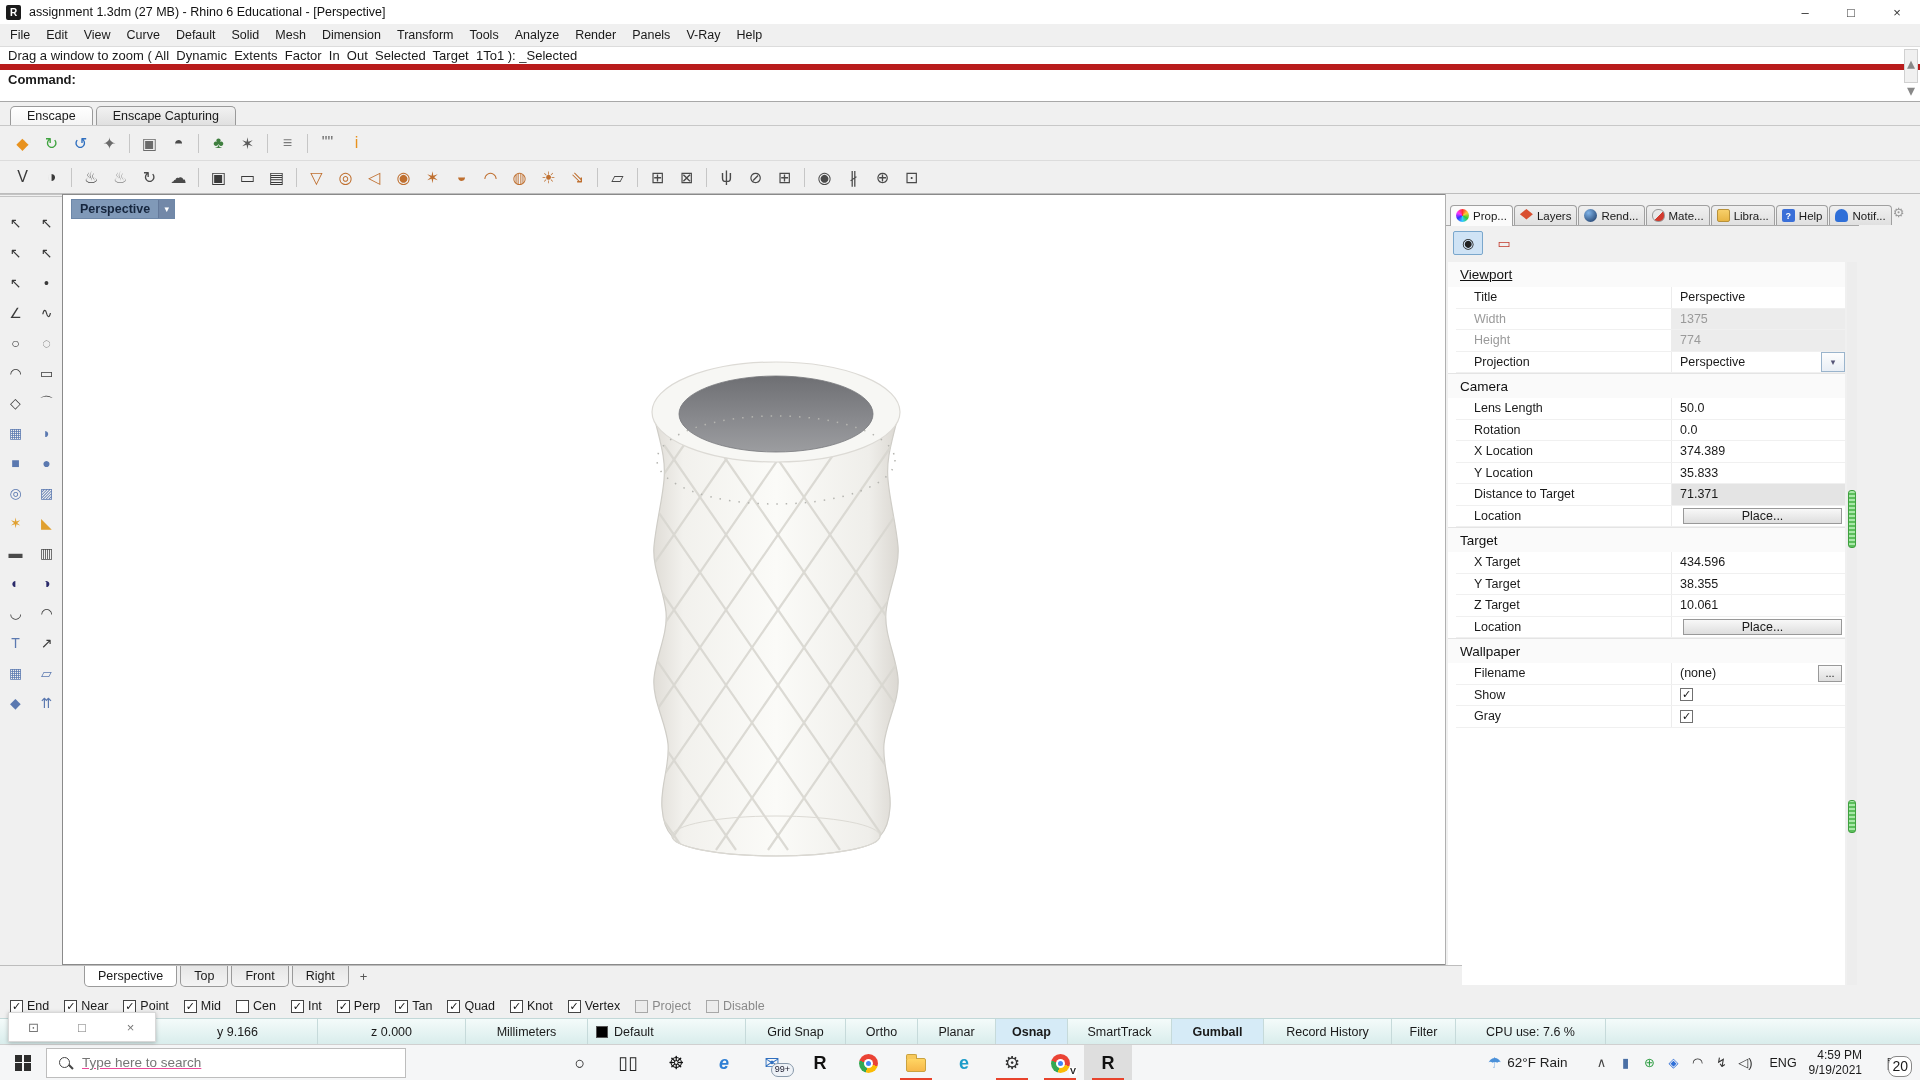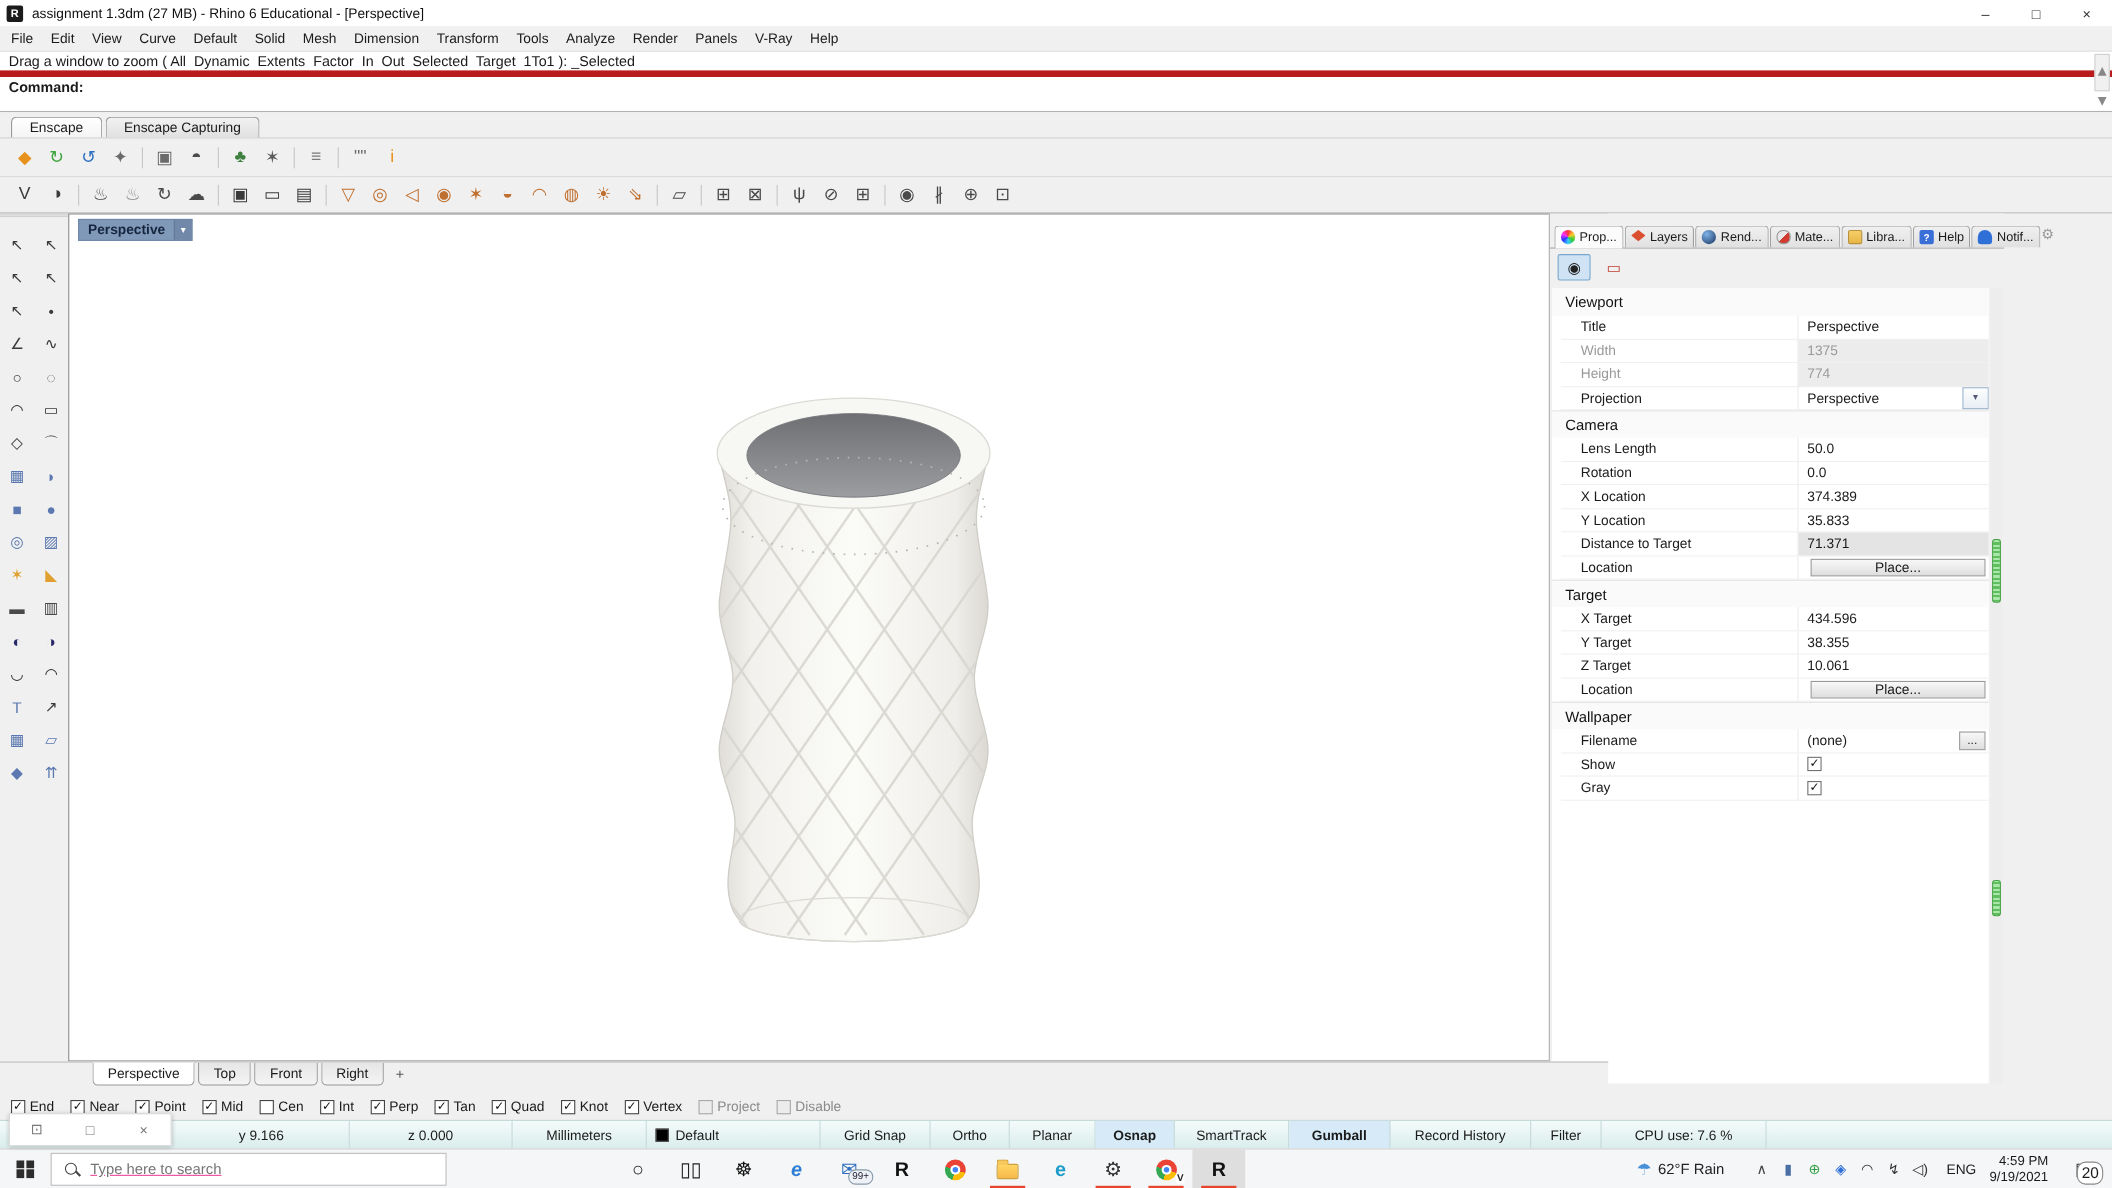--- a/index.html
+++ b/index.html
@@ -90,40 +90,40 @@
   .weather{display:flex;align-items:center;gap:6px;font-size:13.5px;color:#222;margin-right:22px;}
   .weather-ic{color:#4a90d9;font-size:15px;}
   .tray-icons{display:flex;align-items:center;}
   .tray-ic{width:24px;text-align:center;font-size:13px;}
   .lang{font-size:12.5px;margin:0 12px;}
   .clock{text-align:right;font-size:12px;line-height:15px;margin-right:12px;}
   .notif{width:40px;height:36px;display:flex;align-items:center;justify-content:center;position:relative;}
   .notif-ic{font-size:16px;color:#333;}
   .notif-count{position:absolute;right:2px;bottom:4px;background:#fff;border:1px solid #888;border-radius:8px;font-size:14px;padding:0 3px;line-height:1.3;}
   
-  .panel{position:absolute;left:1408px;top:194px;width:414px;height:795px;background:#f0f0f0;border-left:1px solid #b0b0b0;}
+  .panel{position:absolute;left:1445px;top:194px;width:414px;height:795px;background:#f0f0f0;border-left:1px solid #b0b0b0;}
   .panel-tab-strip{position:absolute;left:0;top:6px;right:0;height:26px;display:flex;align-items:flex-end;padding-left:4px;border-bottom:1px solid #a8a8a8;}
   .ptab{display:inline-flex;align-items:center;gap:4px;border:1px solid #a0a0a0;border-bottom:none;border-radius:4px 4px 0 0;padding:3px 5px;font-size:11.5px;background:linear-gradient(#f0f0f0,#e0e0e0);margin-right:1px;white-space:nowrap;}
   .ptab.active{background:#fbfbfb;margin-bottom:-1px;padding-bottom:4px;}
   .ptab-ic{width:13px;height:13px;border-radius:2px;flex:none;display:flex;align-items:center;justify-content:center;}
   .pi-properties{border-radius:50%;background:conic-gradient(#f33,#fc3,#3c3,#3cf,#33f,#f3f,#f33);}
   .pi-layers{background:#d94f30;clip-path:polygon(50% 0,100% 40%,50% 80%,0 40%);}
   .pi-render{border-radius:50%;background:radial-gradient(circle at 35% 30%,#7fb3e8,#16335e);}
   .pi-materials{border-radius:6px;background:linear-gradient(135deg,#e8e8e8 50%,#d23b2f 50%);border:1px solid #999;}
   .pi-libraries{background:linear-gradient(#f7cf6a,#e8b544);border:1px solid #b8913a;}
   .pi-help{border-radius:2px;background:#3a6fd8;color:#fff;font-size:9px;font-weight:bold;}
   .pi-help::after{content:"?";}
   .pi-notifications{border-radius:50% 50% 3px 3px;background:#2f6fd8;}
   .panel-gear{margin-left:auto;margin-right:6px;color:#9a9a9a;font-size:13px;align-self:center;}
   .panel-toolbar{position:absolute;left:0;top:34px;right:0;height:30px;display:flex;align-items:center;padding-left:6px;gap:4px;}
   .panel-toolbar .ticon{width:30px;height:24px;border:1px solid transparent;font-size:14px;}
   .panel-toolbar .ticon.active{background:#cfe3f5;border-color:#7aa7cc;border-radius:2px;}
   .property-grid{position:absolute;left:2px;top:68px;right:14px;bottom:4px;background:#fff;overflow:hidden;}
   .psec{height:25px;display:flex;align-items:center;padding-left:12px;font-size:13.5px;color:#111;border-top:1px solid #e4e4e4;background:#fafafa;}
-  .psec:first-child{border-top:none;}
+  .psec:first-child{border-top:none;text-decoration:underline;}
   .prow{display:flex;height:21.5px;border-bottom:1px solid #f0f0f0;font-size:12.5px;align-items:stretch;margin-left:8px;}
   .plabel{width:216px;display:flex;align-items:center;padding-left:18px;border-right:1px solid #ececec;}
   .pvalue{flex:1;display:flex;align-items:center;padding-left:8px;position:relative;}
   .prow.disabled .plabel{color:#9a9a9a;}
   .prow.disabled .pvalue{background:#ececec;color:#9a9a9a;}
   .pvalue.selected{background:#e4e4e4;}
   .pdrop{position:absolute;right:0;top:0;bottom:0;width:24px;border:1px solid #9ab4cc;background:linear-gradient(#fdfdfd,#e8eef5);display:flex;align-items:center;justify-content:center;font-size:9px;color:#557;}
   .pbtn{flex:1;margin:1px 3px;border:1px solid #999;background:linear-gradient(#f8f8f8,#dedede);display:flex;align-items:center;justify-content:center;font-size:12.5px;}
   .pellipsis{position:absolute;right:3px;top:2px;bottom:2px;width:24px;border:1px solid #999;background:linear-gradient(#f8f8f8,#dedede);display:flex;align-items:center;justify-content:center;font-size:11px;}
   .pvalue .cb{border-color:#707070;}

